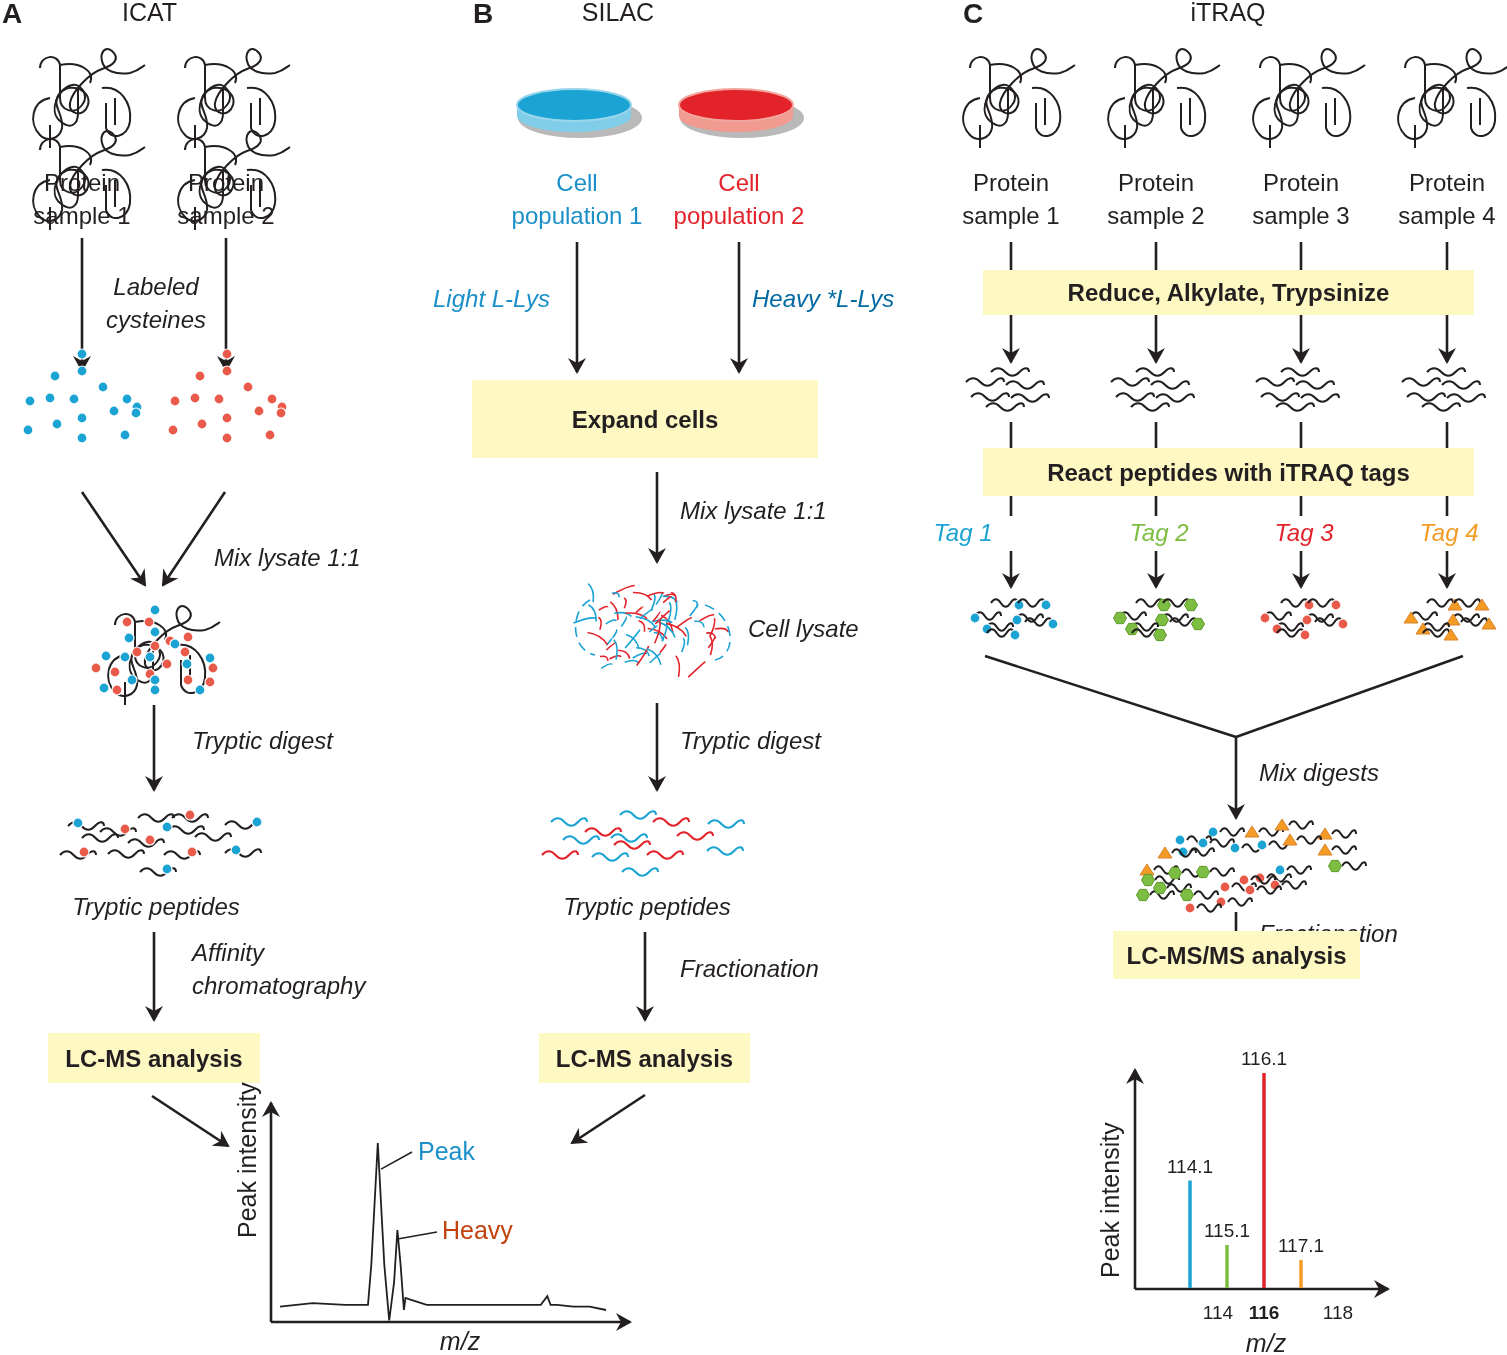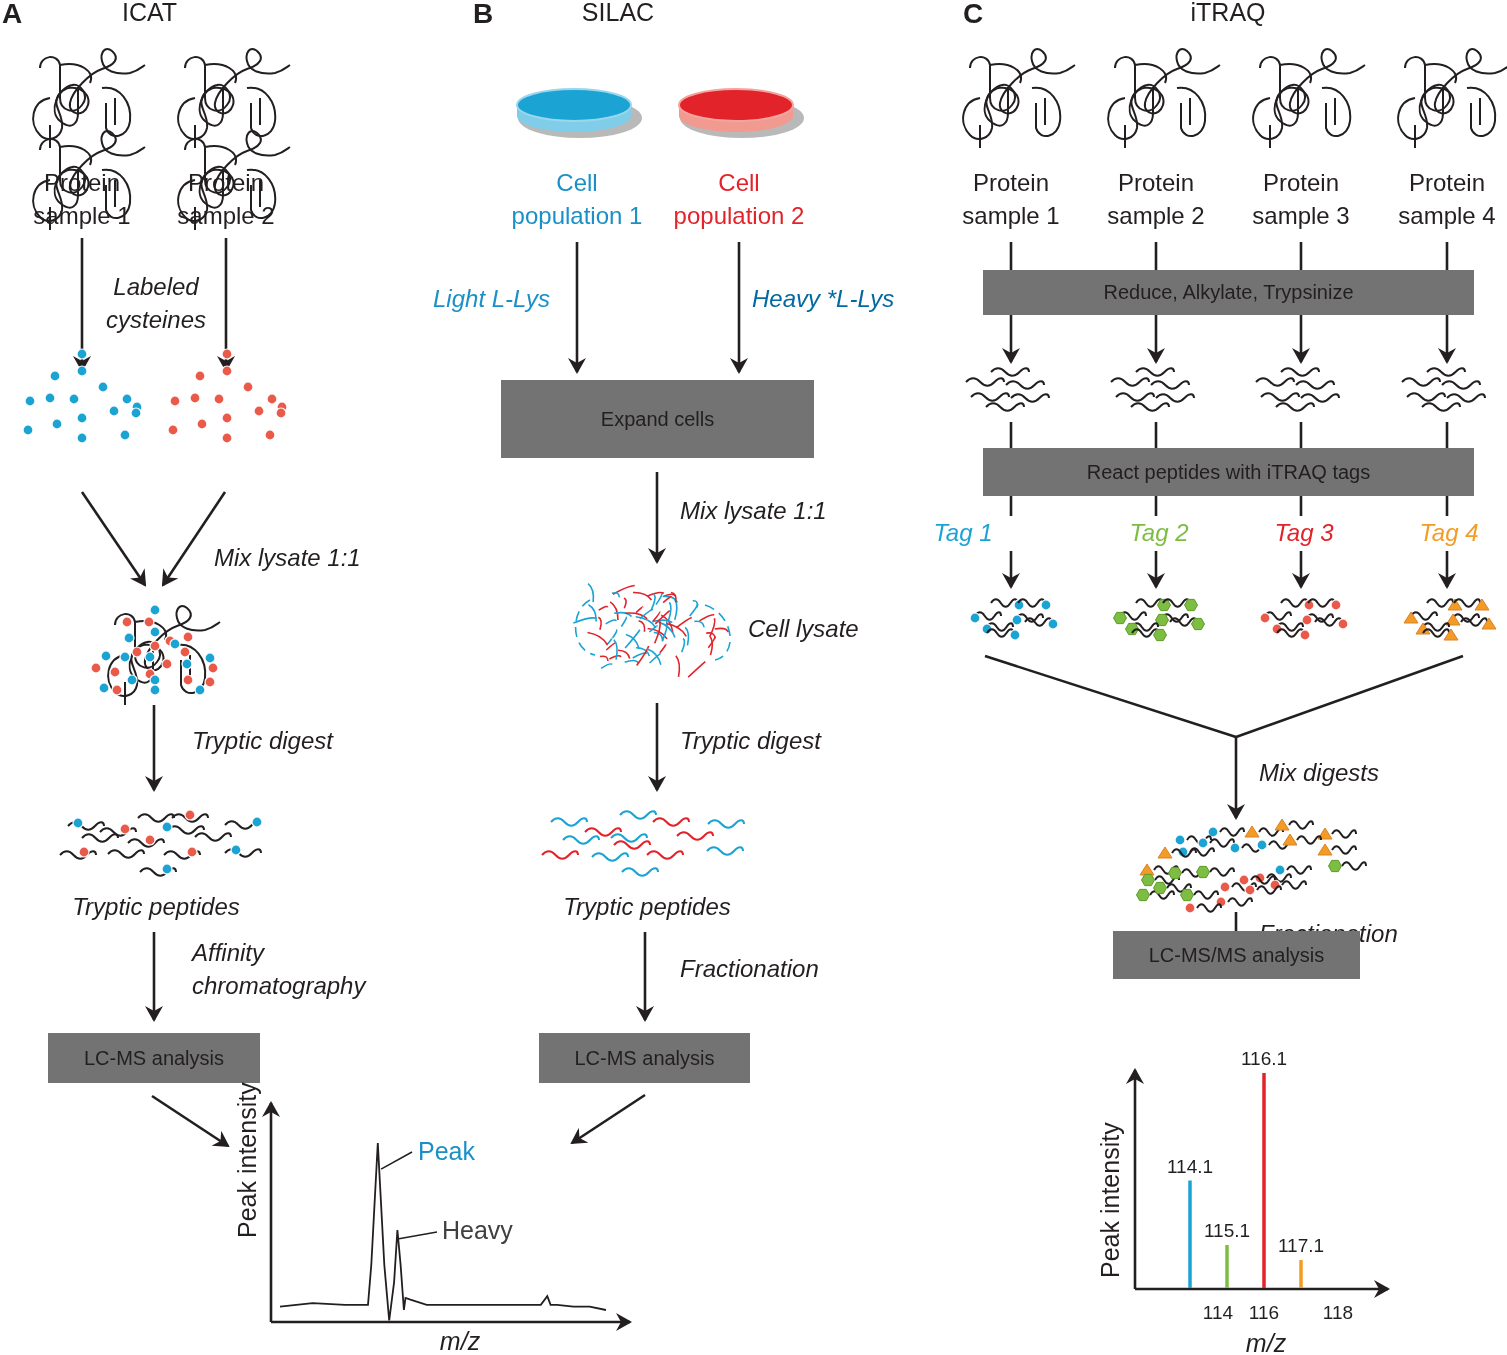--- a/index.html
+++ b/index.html
@@ -2,22 +2,22 @@
 <html><head>
 <meta charset="utf-8">
 <style>
   html, body { margin: 0; padding: 0; background: #ffffff; }
   body { width: 1507px; height: 1355px; position: relative; overflow: hidden;
          font-family: "Liberation Sans", sans-serif; color: #231f20; }
   .lbl { position: absolute; font-size: 24px; line-height: 33px; text-align: center; white-space: nowrap; }
   .it { font-style: italic; }
   .panel-letter { position: absolute; font-size: 28px; font-weight: bold; }
   .panel-title { position: absolute; font-size: 25px; }
-  .box { position: absolute; background: #737373; font-size: 20px; line-height: 33px;
-         display: flex; align-items: center; justify-content: center; text-align: center; }
+  .box { position: absolute; background: #fef9c3; font-size: 24px; line-height: 33px;
+         display: flex; align-items: center; justify-content: center; text-align: center; font-weight: bold; }
   svg.full { position: absolute; left: 0; top: 0; }
 </style>
 </head>
 <body>
 
 <div class="panel-letter" style="left:2px;top:-2px">A</div>
 <div class="panel-title" style="left:122px;top:-2px">ICAT</div>
 <div class="panel-letter" style="left:473px;top:-2px">B</div>
 <div class="panel-title" style="left:618px;top:-2px;transform:translateX(-50%)">SILAC</div>
 <div class="panel-letter" style="left:963px;top:-2px">C</div>
@@ -495,34 +495,34 @@
 <div class="lbl" style="left:577px;top:166px;transform:translateX(-50%);color:#1a8fc8">
   <div>Cell</div>
   <div>population 1</div>
 </div>
 <div class="lbl" style="left:739px;top:166px;transform:translateX(-50%);color:#e2232a">
   <div>Cell</div>
   <div>population 2</div>
 </div>
 <div class="lbl it" style="left:433px;top:282px;color:#1a8fc8">Light L-Lys</div>
 <div class="lbl it" style="left:752px;top:282px;color:#0369a1">Heavy *L-Lys</div>
-<div class="box" style="left:501px;top:380px;width:313px;height:78px;flex-direction:row">
+<div class="box" style="left:472px;top:380px;width:346px;height:78px;flex-direction:row">
   <div>Expand cells</div>
 </div>
 <div class="lbl it" style="left:680px;top:494px">Mix lysate 1:1</div>
 <div class="lbl it" style="left:748px;top:612px">Cell lysate</div>
 <div class="lbl it" style="left:680px;top:724px">Tryptic digest</div>
 <div class="lbl it" style="left:647px;top:890px;transform:translateX(-50%)">Tryptic peptides</div>
 <div class="lbl it" style="left:680px;top:952px">Fractionation</div>
 <div class="box" style="left:539px;top:1033px;width:211px;height:50px">LC-MS analysis</div>
 
 <div class="lbl" style="left:231px;top:1238px;transform:rotate(-90deg);transform-origin:0 0;font-size:25px">Peak intensity</div>
 <div class="lbl it" style="left:460px;top:1325px;transform:translateX(-50%);font-size:25px">m/z</div>
 <div class="lbl" style="left:418px;top:1135px;color:#1a8fc8;font-size:25px">Peak</div>
-<div class="lbl" style="left:442px;top:1214px;color:#404040;font-size:25px">Heavy</div>
+<div class="lbl" style="left:442px;top:1214px;color:#c2410c;font-size:25px">Heavy</div>
 
 <div class="lbl" style="left:1011px;top:166px;transform:translateX(-50%)">
   <div>Protein</div>
   <div>sample 1</div>
 </div>
 <div class="lbl" style="left:1156px;top:166px;transform:translateX(-50%)">
   <div>Protein</div>
   <div>sample 2</div>
 </div>
 <div class="lbl" style="left:1301px;top:166px;transform:translateX(-50%)">
@@ -544,15 +544,15 @@
 <div class="box" style="left:1113px;top:931px;width:247px;height:48px">LC-MS/MS analysis</div>
 
 <div class="lbl" style="left:1094px;top:1278px;transform:rotate(-90deg);transform-origin:0 0;font-size:25px">Peak intensity</div>
 <div class="lbl it" style="left:1266px;top:1327px;transform:translateX(-50%);font-size:25px">m/z</div>
 <div id="chart2labels">
     <div class="lbl" style="left: 1190px; top: 1149.5px; transform: translateX(-50%); font-size: 19px;">114.1</div>
     <div class="lbl" style="left: 1227px; top: 1214px; transform: translateX(-50%); font-size: 19px;">115.1</div>
     <div class="lbl" style="left: 1264px; top: 1042px; transform: translateX(-50%); font-size: 19px;">116.1</div>
     <div class="lbl" style="left: 1301px; top: 1229.05px; transform: translateX(-50%); font-size: 19px;">117.1</div>
     <div class="lbl" style="left: 1190px; top: 1296px; transform: translateX(-50%); font-size: 19px; margin-left: 28px;">114</div>
-    <div class="lbl" style="left: 1264px; top: 1296px; transform: translateX(-50%); font-size: 19px;">116</div>
+    <div class="lbl" style="left: 1264px; top: 1296px; transform: translateX(-50%); font-size: 19px; font-weight: bold;">116</div>
     <div class="lbl" style="left: 1338px; top: 1296px; transform: translateX(-50%); font-size: 19px;">118</div>
   </div>
 
 </body></html>

